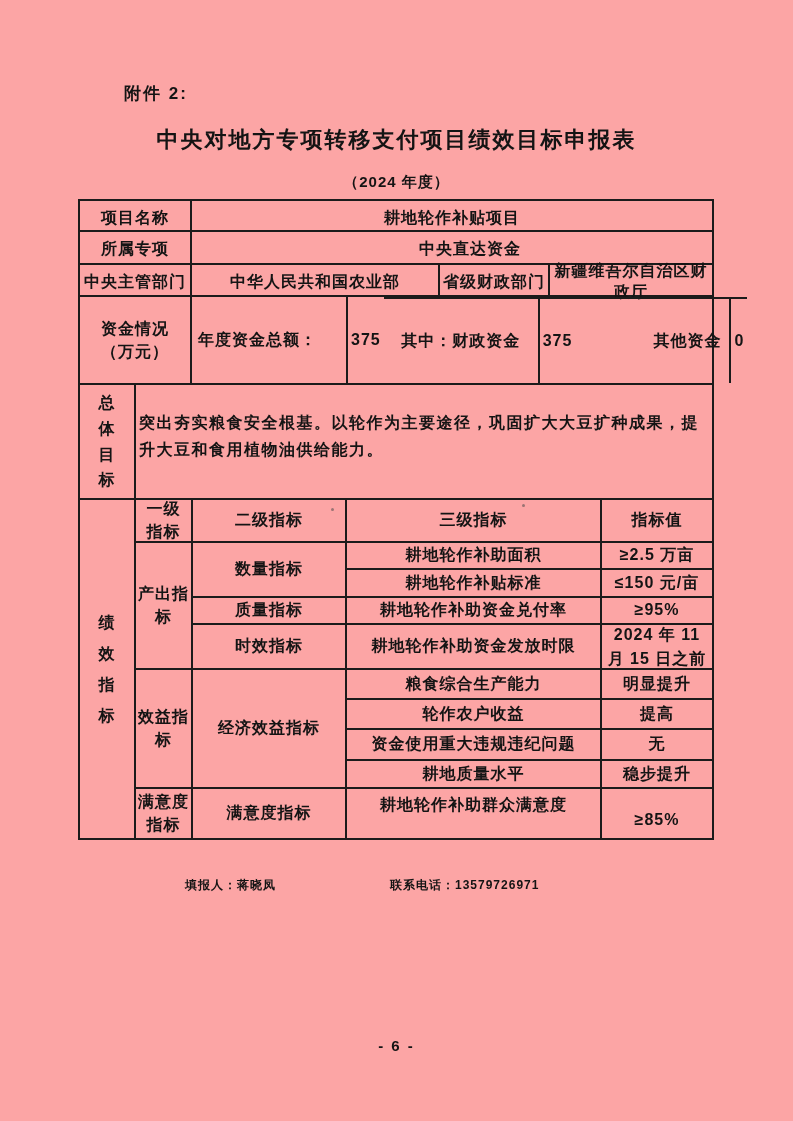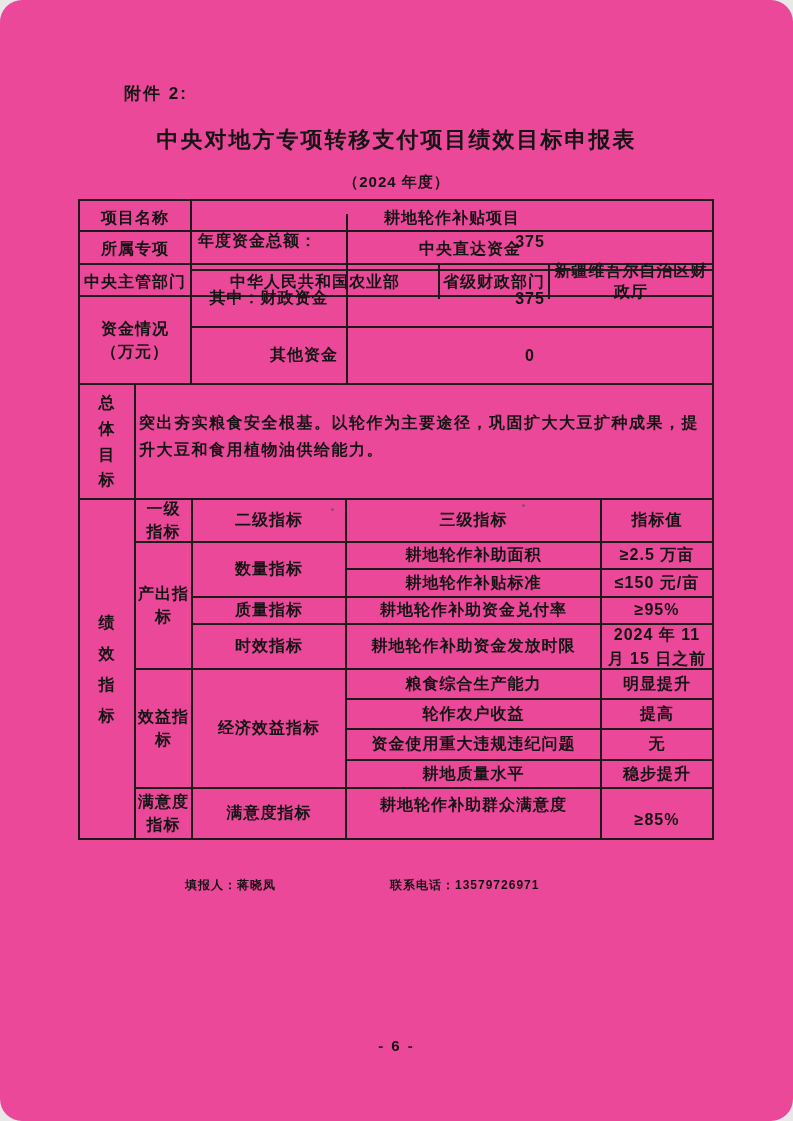--- a/index.html
+++ b/index.html
@@ -1,21 +1,21 @@
 <!DOCTYPE html>
 <html><head>
 <meta charset="utf-8">
 <style>
   * { margin:0; padding:0; box-sizing:border-box; }
   html,body { background:#e8e8e8; }
   .page {
     position:relative; width:793px; height:1121px; margin:0 auto;
-    background:#ec4899; color:#141414;
+    background:#fca5a5; color:#141414;
     font-family:"Liberation Sans", sans-serif;
-    font-weight:bold; overflow:hidden;border-radius:22px;
+    font-weight:bold; overflow:hidden;
   }
   .attachment-label{ position:absolute; left:124px; top:82px; font-size:17px; letter-spacing:2px; font-weight:bold;}
   .doc-title{ position:absolute; top:125px; left:0; width:100%; text-align:center; font-size:22px; font-weight:bold; letter-spacing:2px;}
   .doc-subtitle{ position:absolute; top:173px; left:0; width:100%; text-align:center; font-size:15px; font-weight:bold; letter-spacing:1px;}
 
   .form-table{ position:absolute; left:78px; top:199px; width:636px; border:2px solid #1b1b1b; font-size:16px;}
   .trow{ display:flex; border-bottom:2px solid #1b1b1b; }
   .cell{ display:flex; align-items:center; justify-content:center; text-align:center; padding:17px 3px; letter-spacing:1px;}
   .cell.rb{ border-right:2px solid #1b1b1b; }
   .grow{ flex:1 1 auto; min-width:0; }
@@ -23,21 +23,21 @@
   
   .r-name  { height:31px; }
   .r-spec  { height:33px;gap:36px; }
   .r-dept1 { height:32px; }
   .r-dept2 { height:31px; }
   .w-label { width:112px; flex:0 0 112px; }
   .w-dept  { width:248px; flex:0 0 248px; }
   .w-fin   { width:110px; flex:0 0 110px; }
 
   
-  .fund-right{ flex:1 1 auto; display:flex; flex-direction:column; min-width:0;justify-content:flex-end;}
+  .fund-right{ flex:1 1 auto; display:flex; min-width:0;}
   .fund-row{ display:flex; flex:1 1 0; }
   .fund-row + .fund-row{ border-top:2px solid #1b1b1b; }
   .fund-rows-wrap{ height:88px; }
   .w-fundlab{ width:156px; flex:0 0 156px; }
   .al{ justify-content:flex-start; text-align:left; padding-left:6px; }
   .ar{ justify-content:flex-end; text-align:right; padding-right:8px; }
   .stack{ display:flex; flex-direction:column; line-height:1.45; }
 
   
   .r-goal{ height:115px; }

